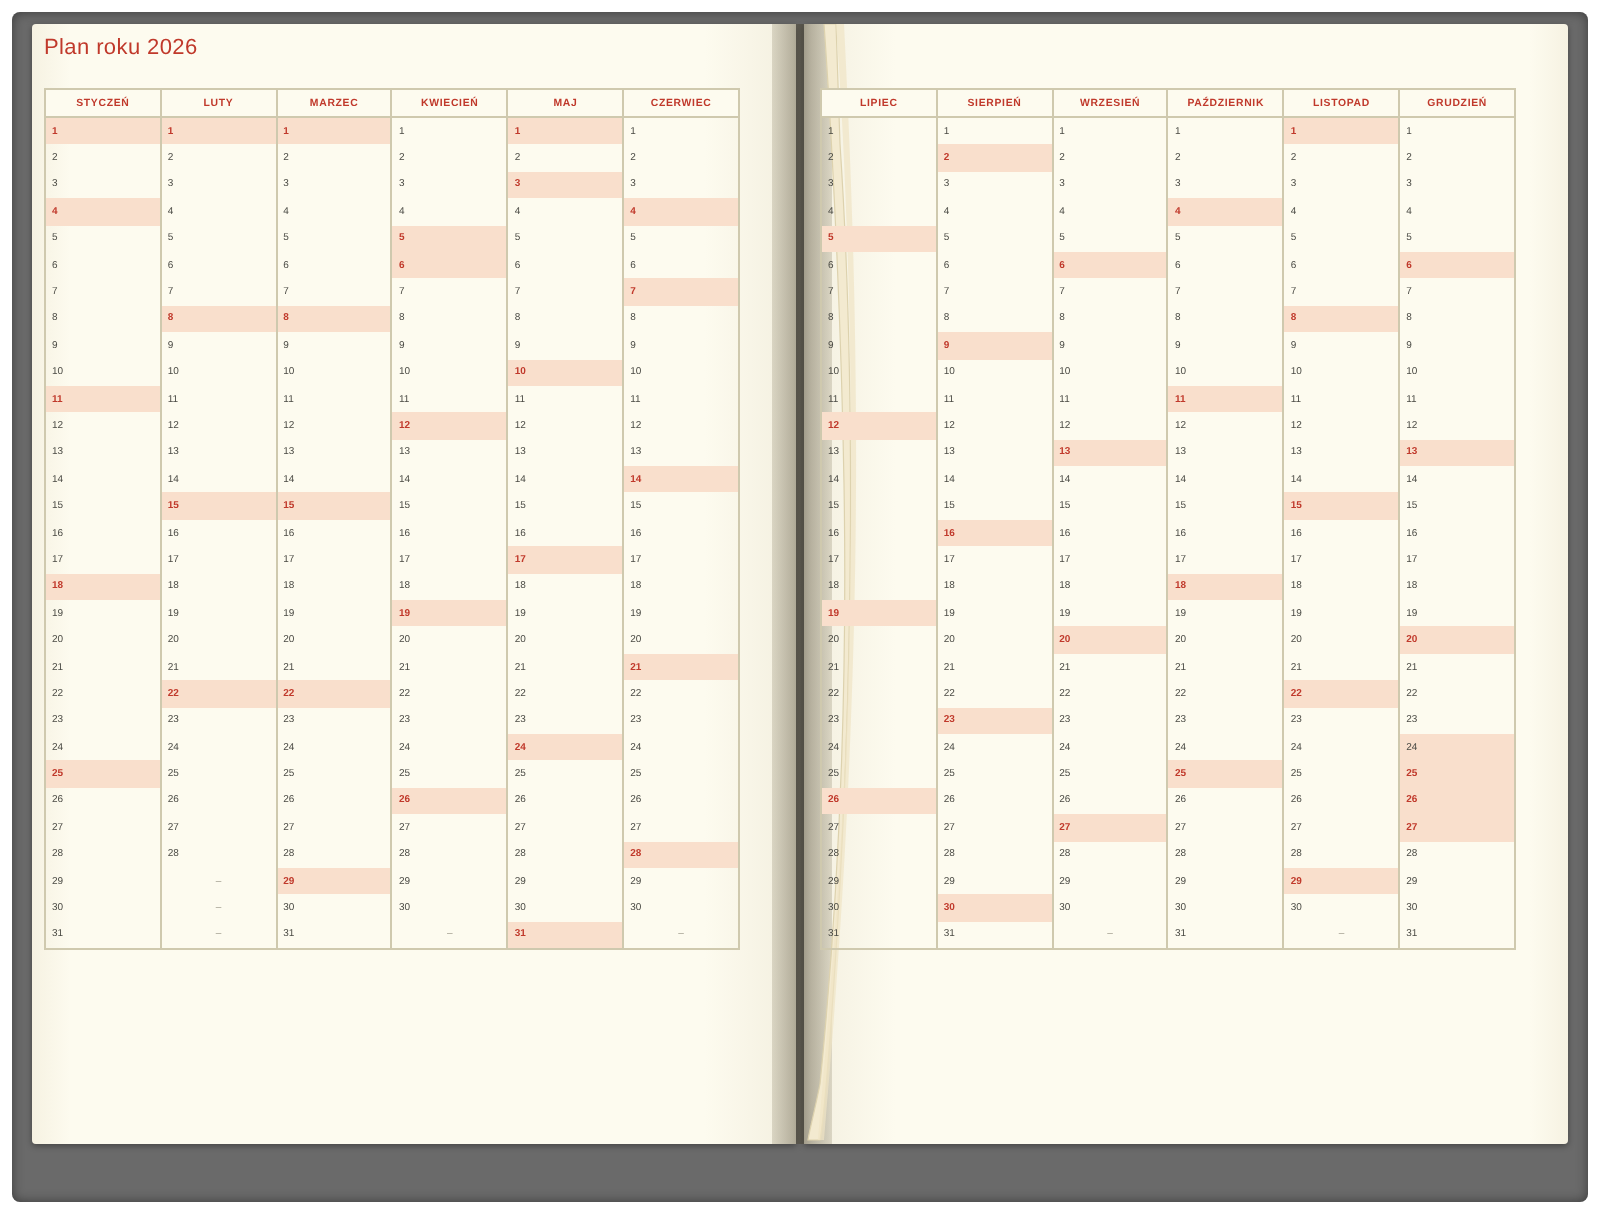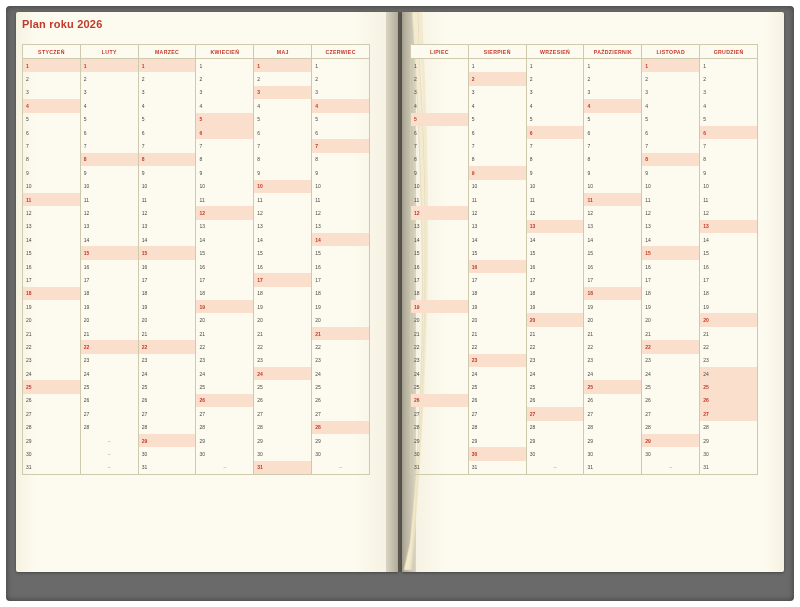--- a/index.html
+++ b/index.html
@@ -87,21 +87,21 @@
     width: 34px;
     height: 560px;
     pointer-events: none;
   }
 
   .title {
     position: absolute;
     left: 22px;
     top: 18px;
     font-size: 11px;
-    font-weight: bold;
+    font-weight: normal;
     color: #c0392b;
     letter-spacing: 0.2px;
   }
 
   table.cal {
     position: absolute;
     border-collapse: collapse;
     table-layout: fixed;
   }
   table.cal th {

